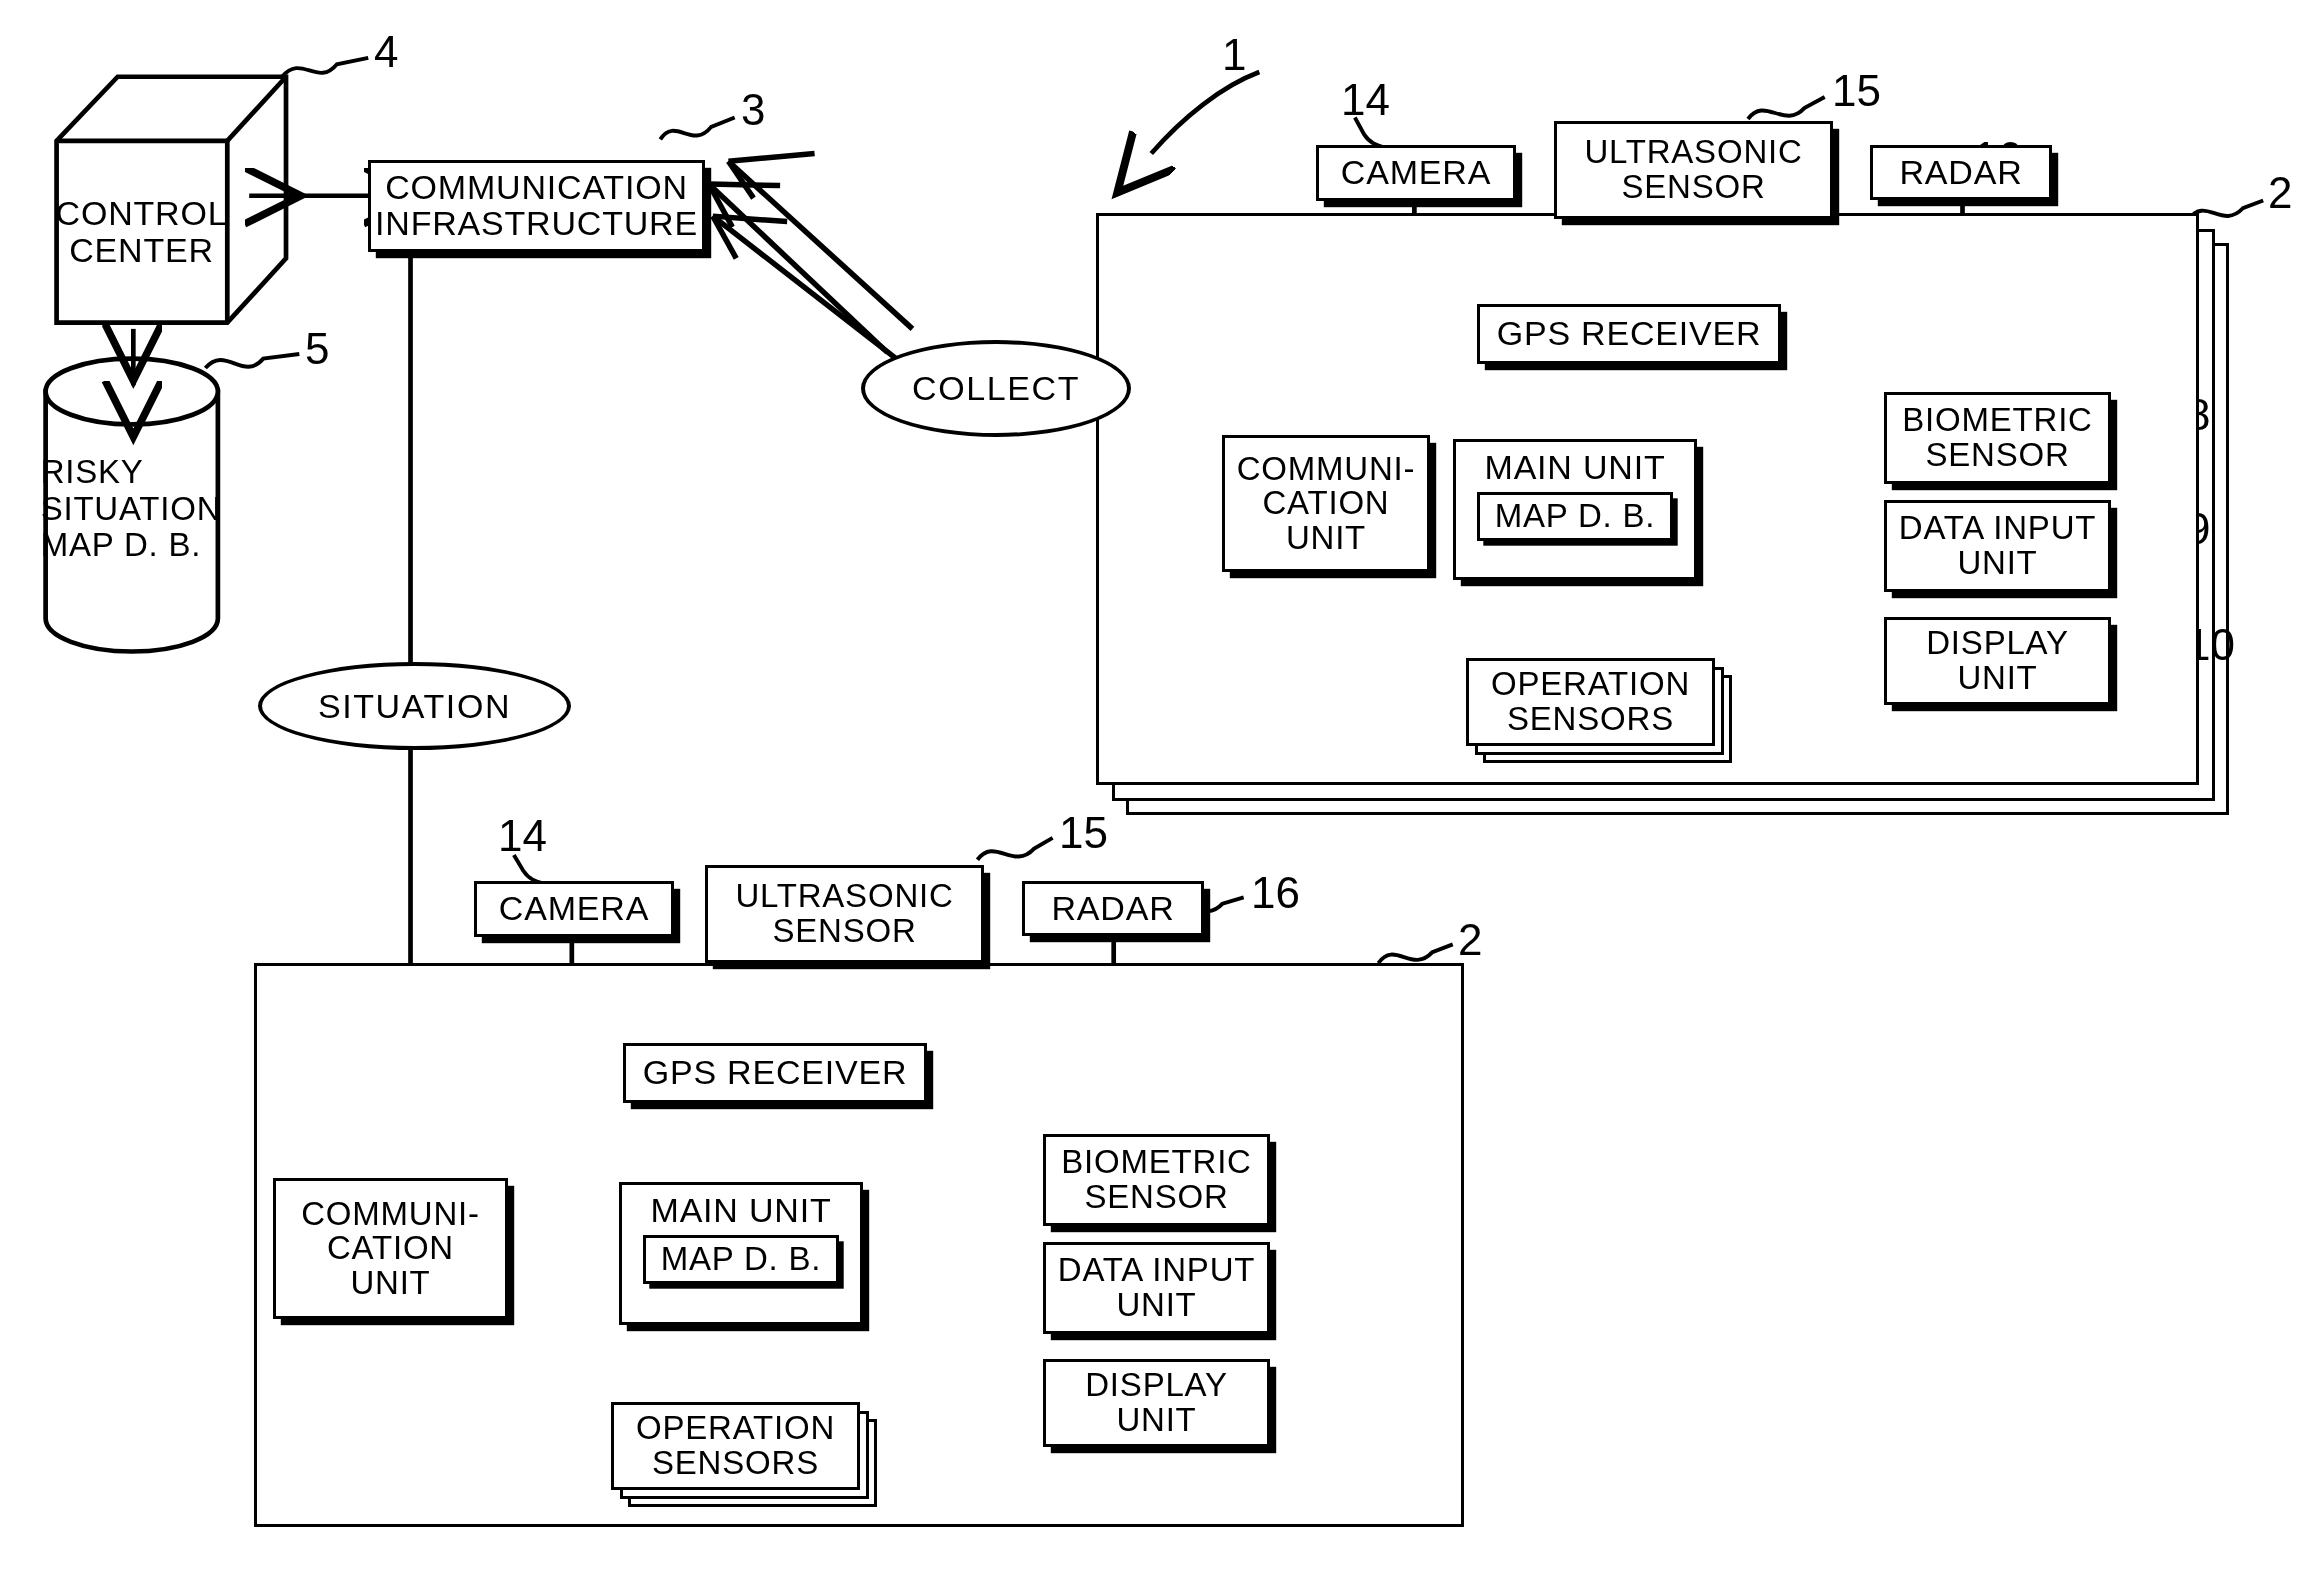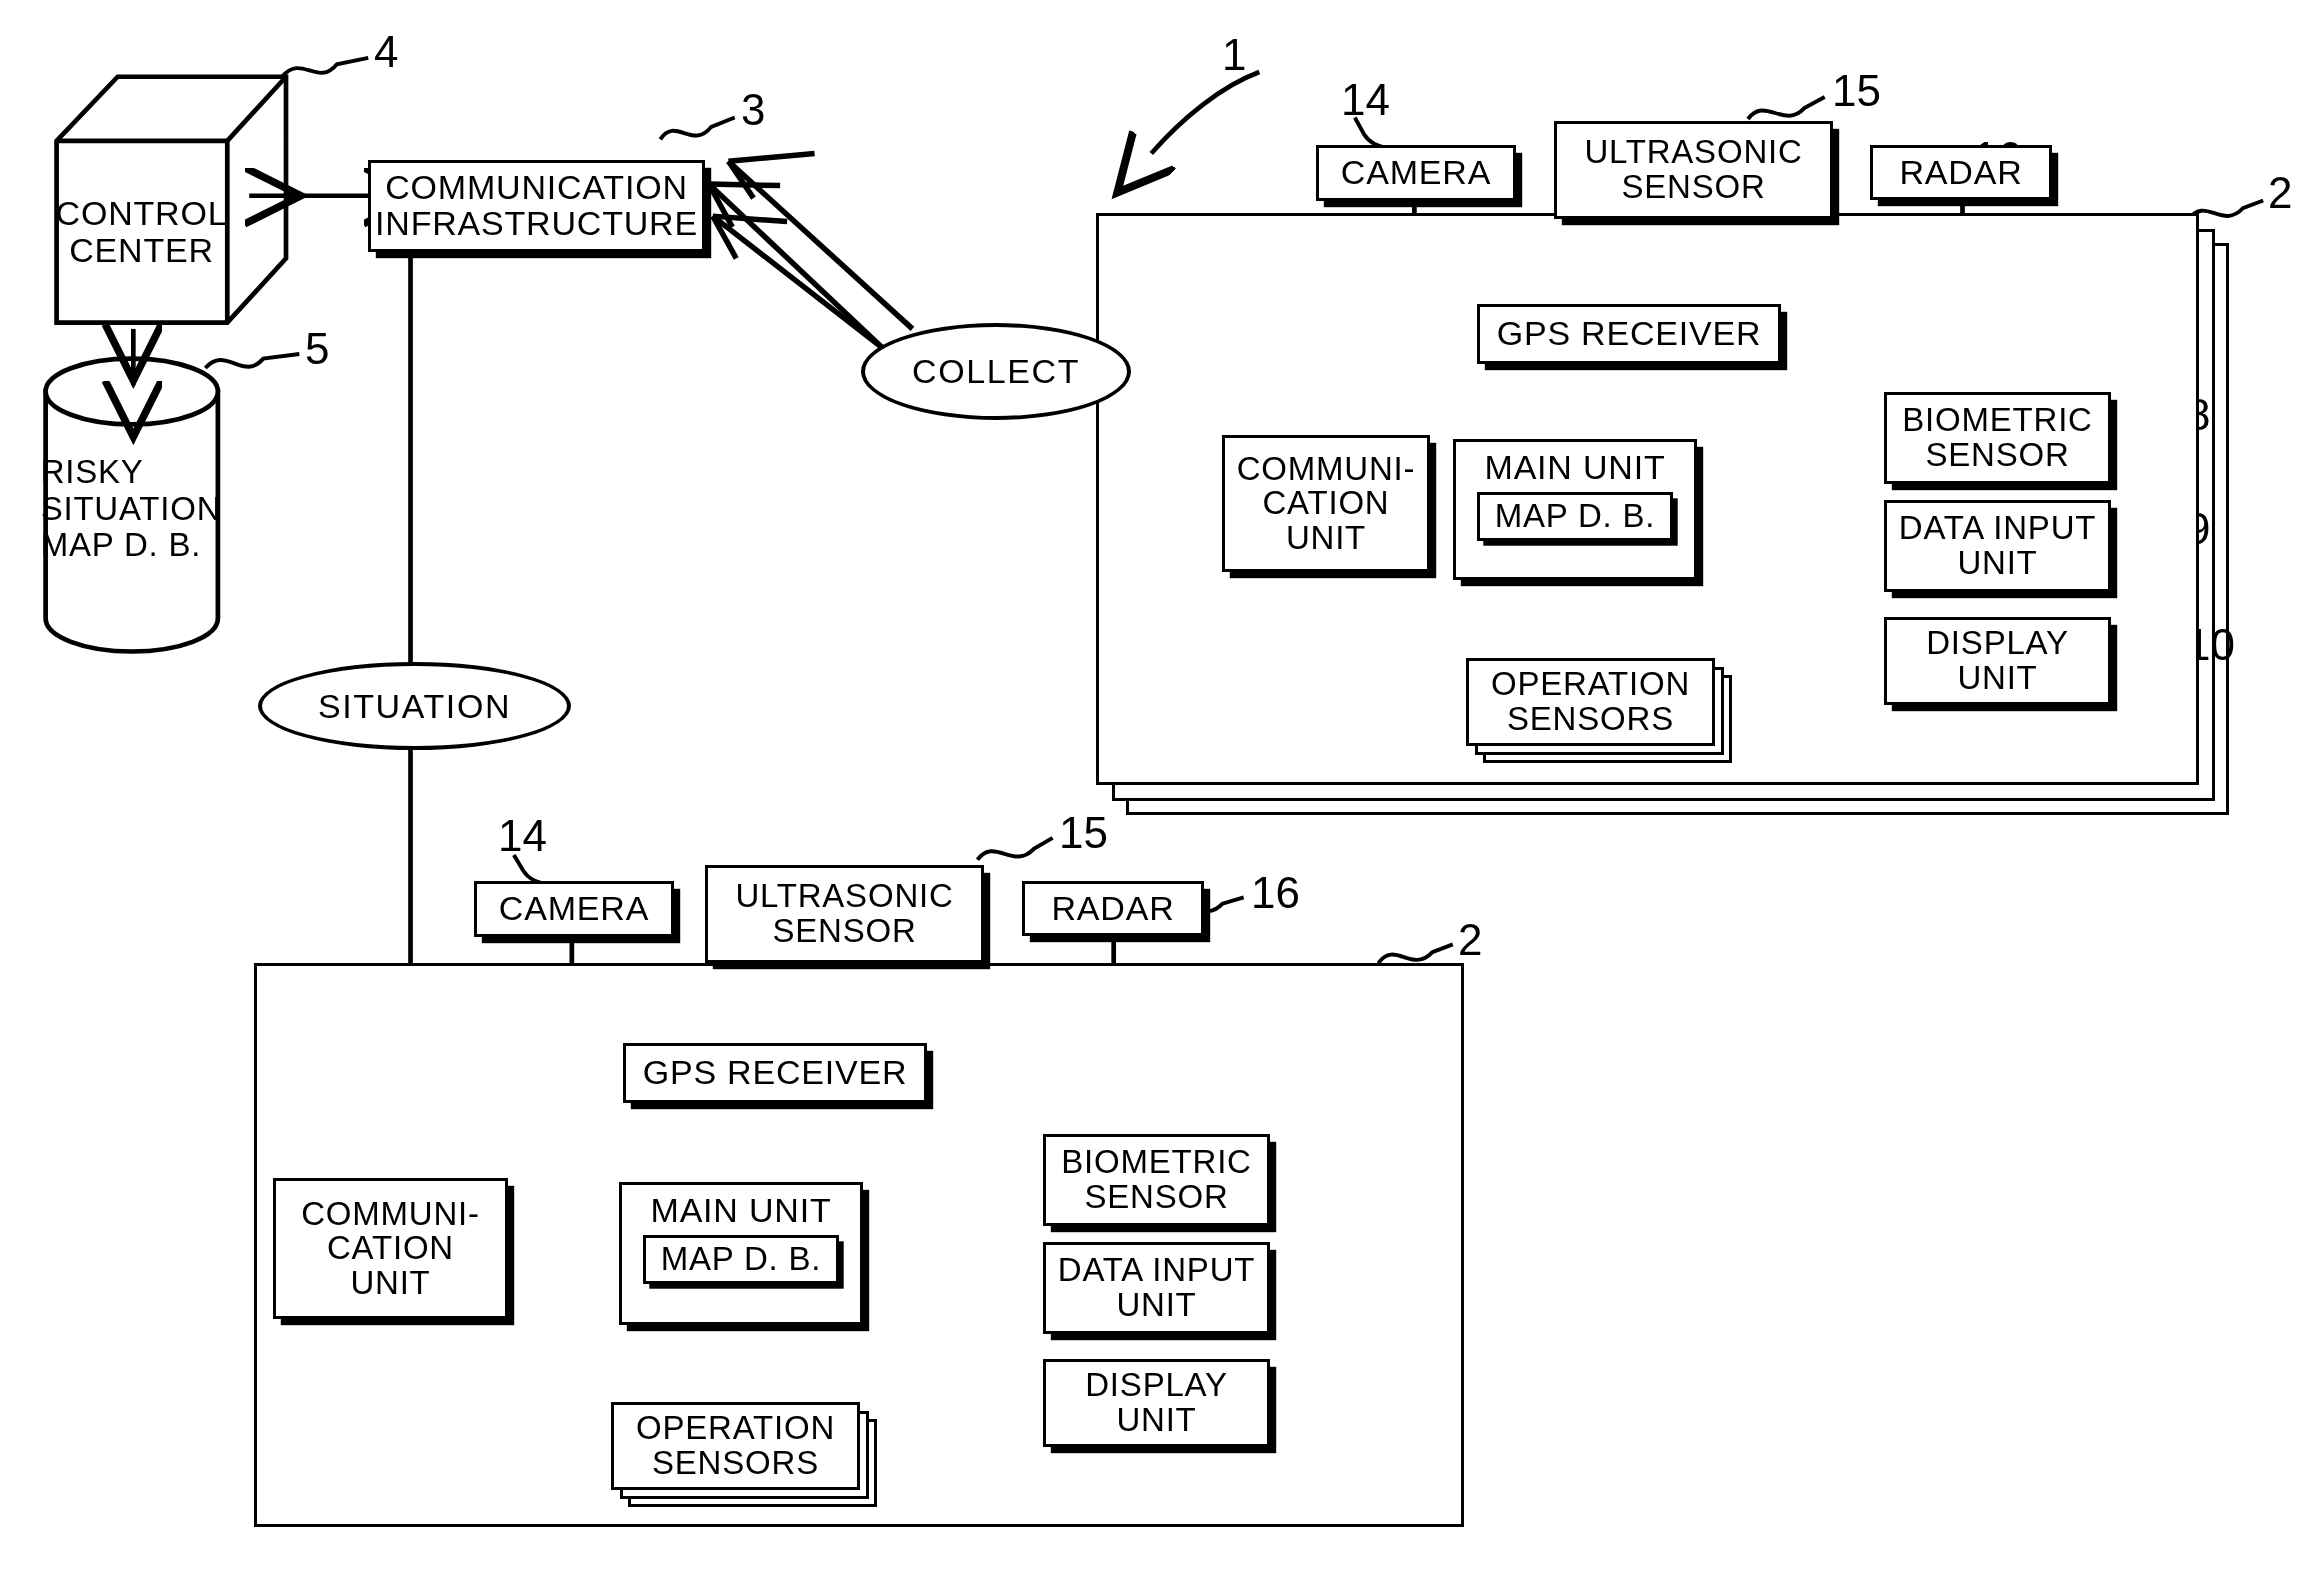--- a/index.html
+++ b/index.html
@@ -262,21 +262,21 @@
     <span>RISKY
 SITUATION
 MAP D. B.</span>
   </div>
 
   <div class="bx f44" style="left:368px;top:125px;width:337px;height:92px;z-index:3;margin-top:35px;">
     <span class="t">COMMUNICATION
 INFRASTRUCTURE</span>
   </div>
 
-  <div class="ell" style="left:861px;top:323px;width:270px;height:97px;z-index:3;">
+  <div class="ell" style="left:861px;top:340px;width:270px;height:97px;z-index:3;">
     <span>COLLECT</span>
   </div>
   <div class="ell" style="left:258px;top:662px;width:313px;height:88px;z-index:3;">
     <span>SITUATION</span>
   </div>
 
   <div class="bx f44" style="left:1316px;top:145px;width:200px;height:56px;z-index:4;">
     <span class="t">CAMERA</span>
   </div>
 

